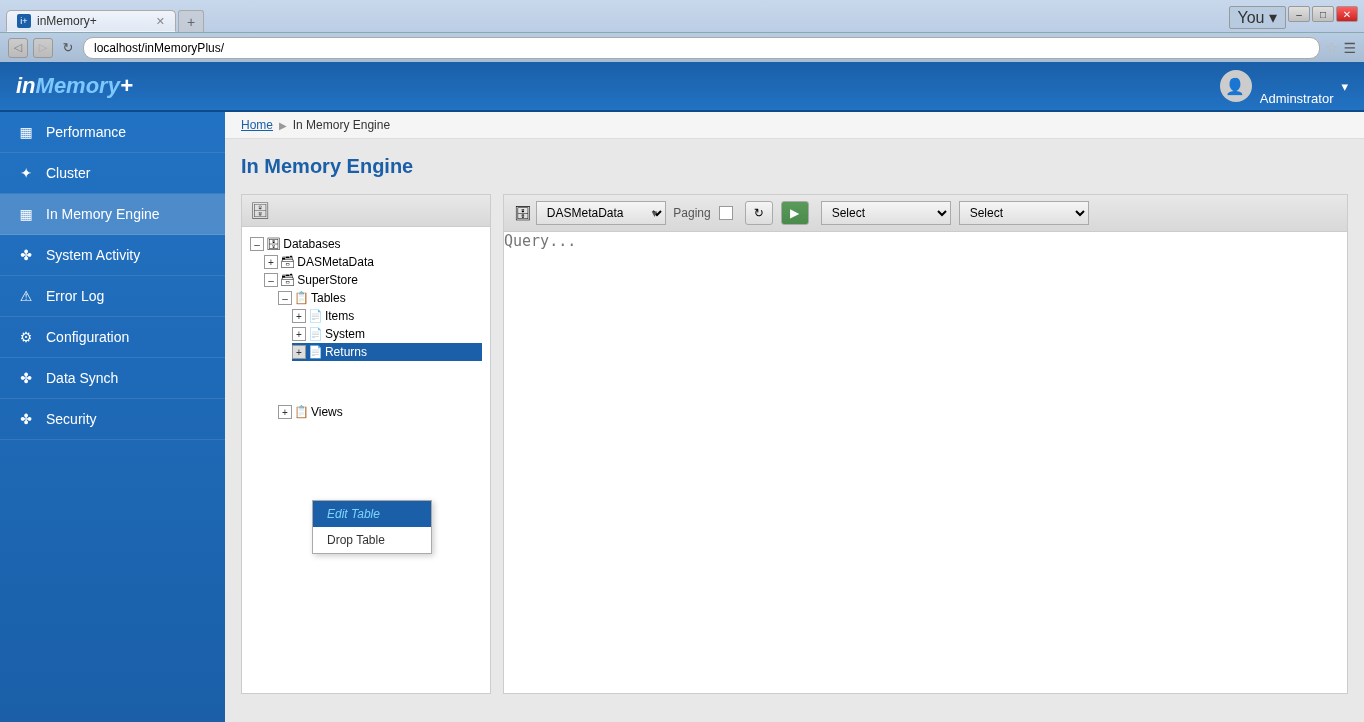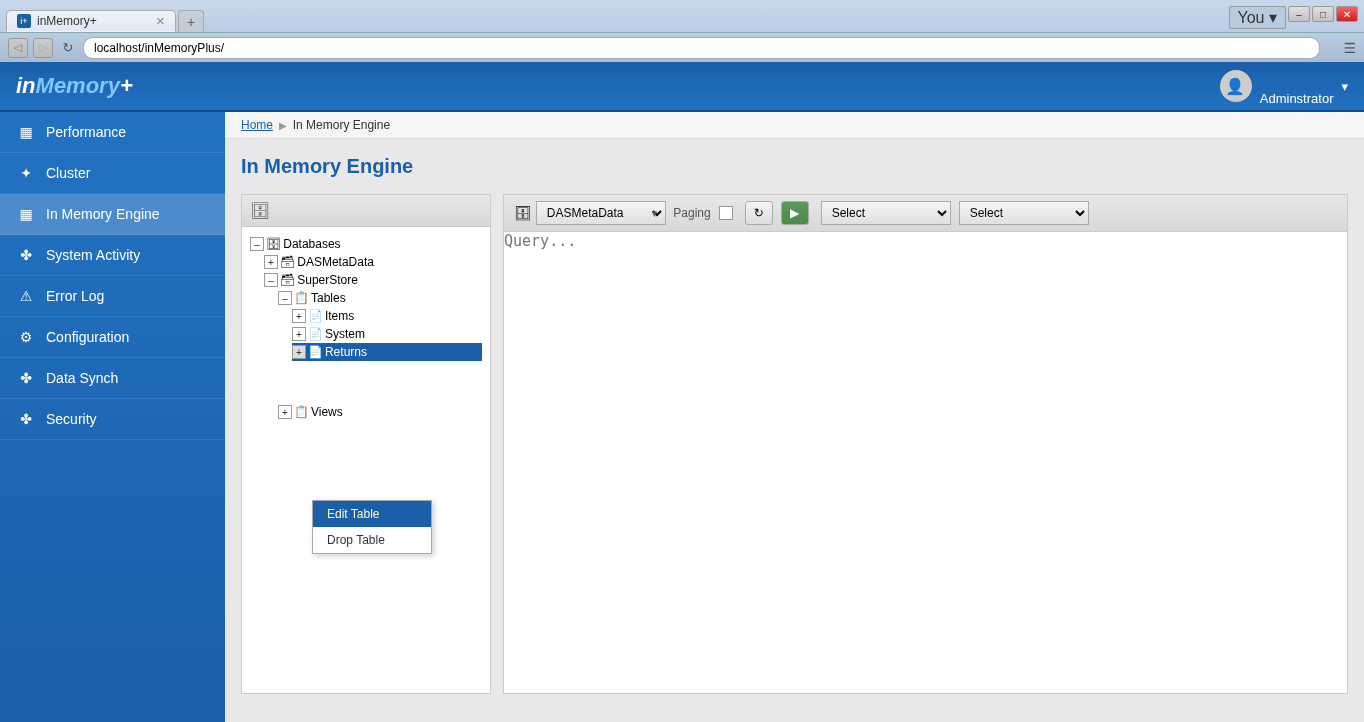--- a/index.html
+++ b/index.html
@@ -169,21 +169,21 @@
       min-width: 120px;
       top: 305px;
       left: 70px;
     }
     .context-menu-item {
       padding: 6px 14px;
       cursor: pointer;
       font-size: 12px;
       color: #333;
     }
-    .context-menu-item.hovered { background: #1a5fa8; color: #fef9c3; }
+    .context-menu-item.hovered { background: #1a5fa8; color: #7dd3fc; font-style: italic; }
 
     
     .query-panel {
       flex: 1;
       background: white;
       border: 1px solid #ccc;
       display: flex;
       flex-direction: column;
     }
     .query-toolbar {

